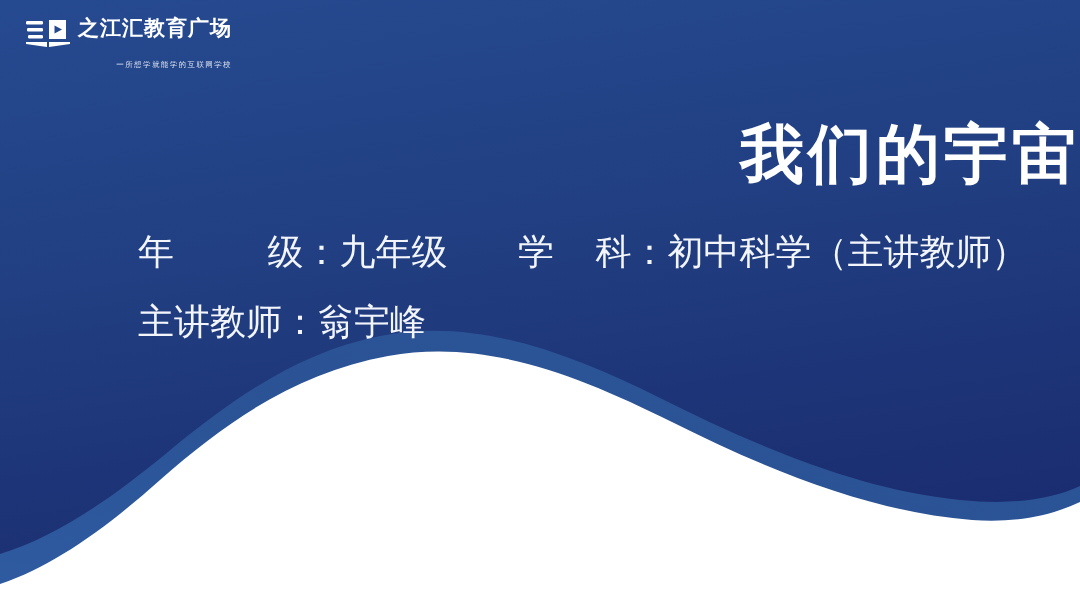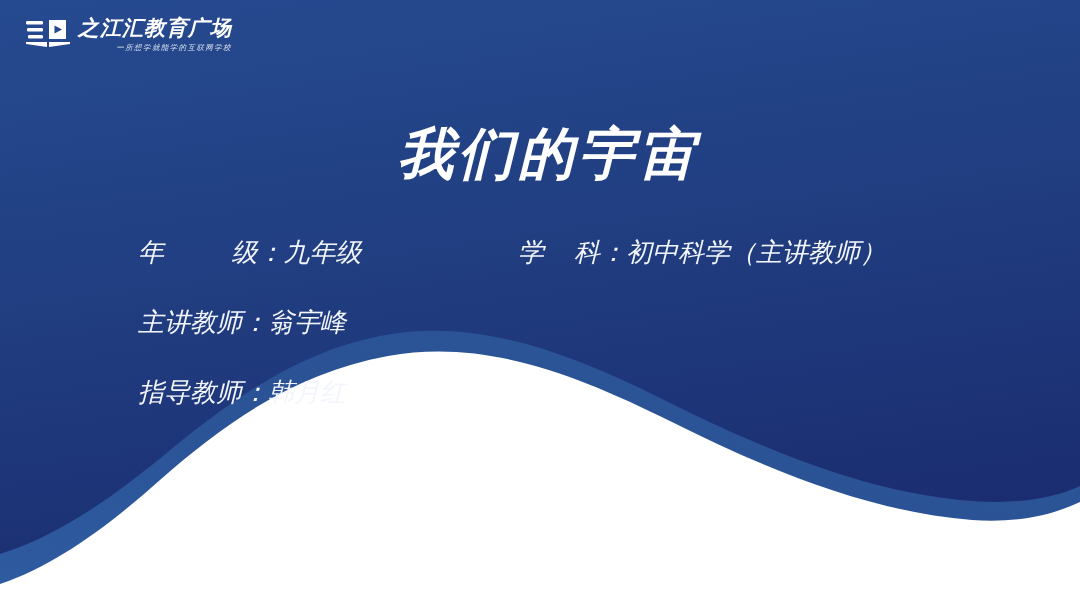--- a/index.html
+++ b/index.html
@@ -10,21 +10,20 @@
   }
   body {
     font-family: "Liberation Sans", "DejaVu Sans", sans-serif;
   }
   .slide {
     position: relative;
     width: 1080px;
     height: 608px;
     overflow: hidden;
     background: #b91c1c;
-    font-style: italic;
   }
   
   .bg-layer {
     position: absolute;
     inset: 0;
     width: 1080px;
     height: 608px;
   }
   .bg-layer svg {
     display: block;
@@ -59,53 +58,53 @@
     font-weight: 700;
     letter-spacing: 1px;
     white-space: nowrap;
   }
   .logo-sub {
     color: #e7ecf7;
     font-size: 7.5px;
     line-height: 11px;
     letter-spacing: 1.4px;
     white-space: nowrap;
-    margin-top: 2px;
+    margin-top: 19px;
     text-align: right;
     opacity: 0.93;
   }
   
   .slide-title {
     position: absolute;
     left: 16px;
     right: 0;
     top: 121px;
-    text-align: center;
+    text-align: right;
     color: #ffffff;
-    font-size: 56px;
+    font-size: 64px;
     line-height: 66px;
     font-weight: 700;
     letter-spacing: 4px;
     white-space: nowrap;
   }
   
   .info-block {
     position: absolute;
     left: 138px;
     top: 232px;
     width: 880px;
   }
   .info-row {
     display: flex;
     align-items: baseline;
     height: 70px;
   }
   .info-cell {
     color: #f2f5fb;
-    font-size: 26px;
+    font-size: 36px;
     line-height: 40px;
     white-space: nowrap;
     font-weight: 400;
   }
   .info-cell.left {
     width: 380px;
     flex: 0 0 380px;
   }
   .info-cell.right {
     flex: 1 1 auto;
@@ -187,22 +186,16 @@
         <span class="info-label">学</span><span class="sp-mid"></span><span class="info-label">科</span><span>：</span><span>初中科学（主讲教师）</span>
       </div>
     </div>
 
     <div class="info-row">
       <div class="info-cell left">
         <span class="info-label">主讲教师</span><span>：</span><span>翁宇峰</span>
       </div>
     </div>
 
-    <div class="info-row">
-      <div class="info-cell left">
-        <span class="info-label">指导教师</span><span>：</span><span>韩月红</span>
-      </div>
-      <div class="info-cell right"></div>
-    </div>
 
   </div>
 
 </div>
 
 </body></html>

